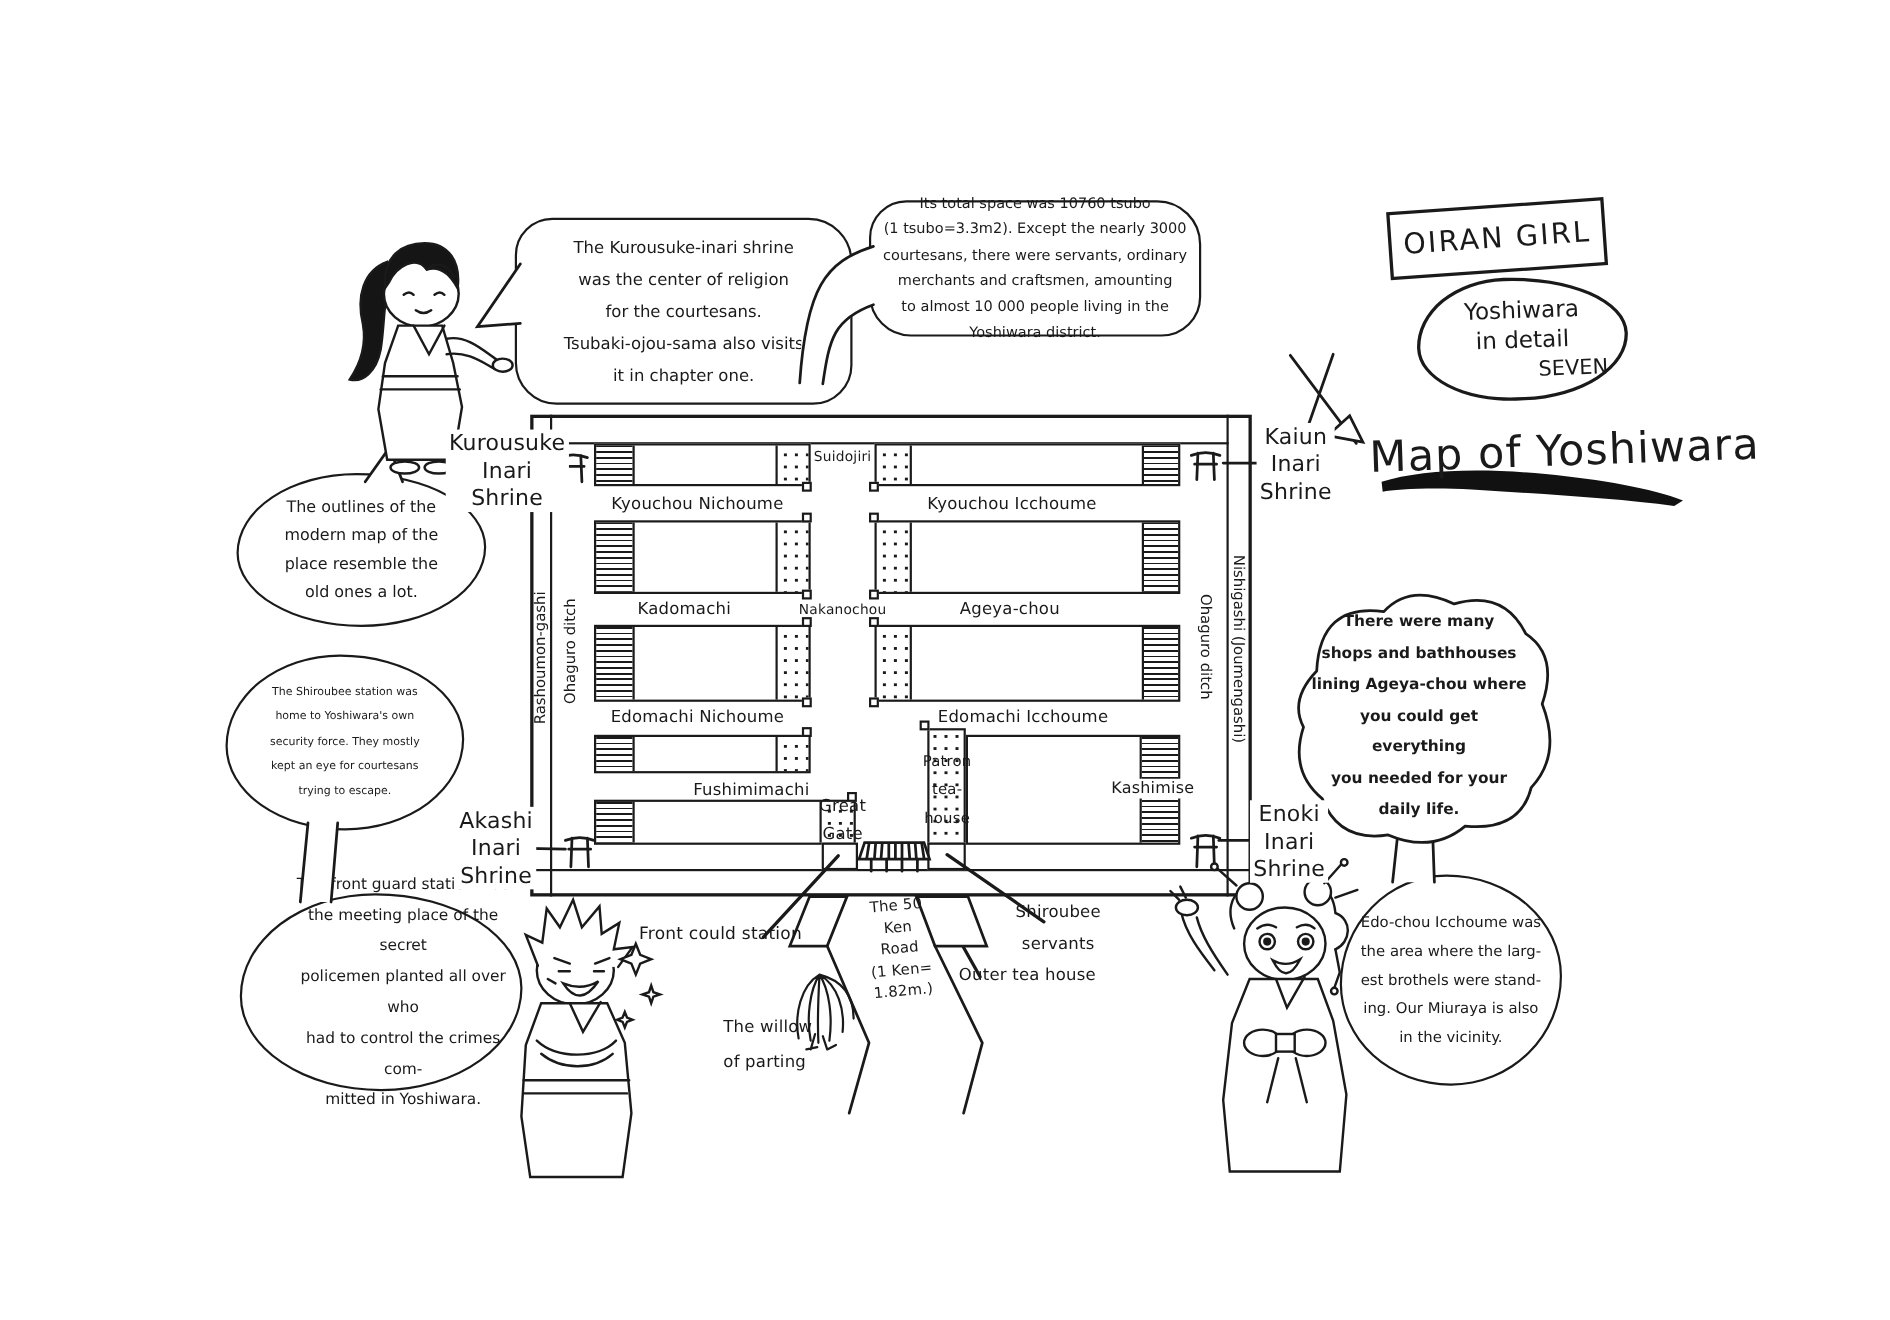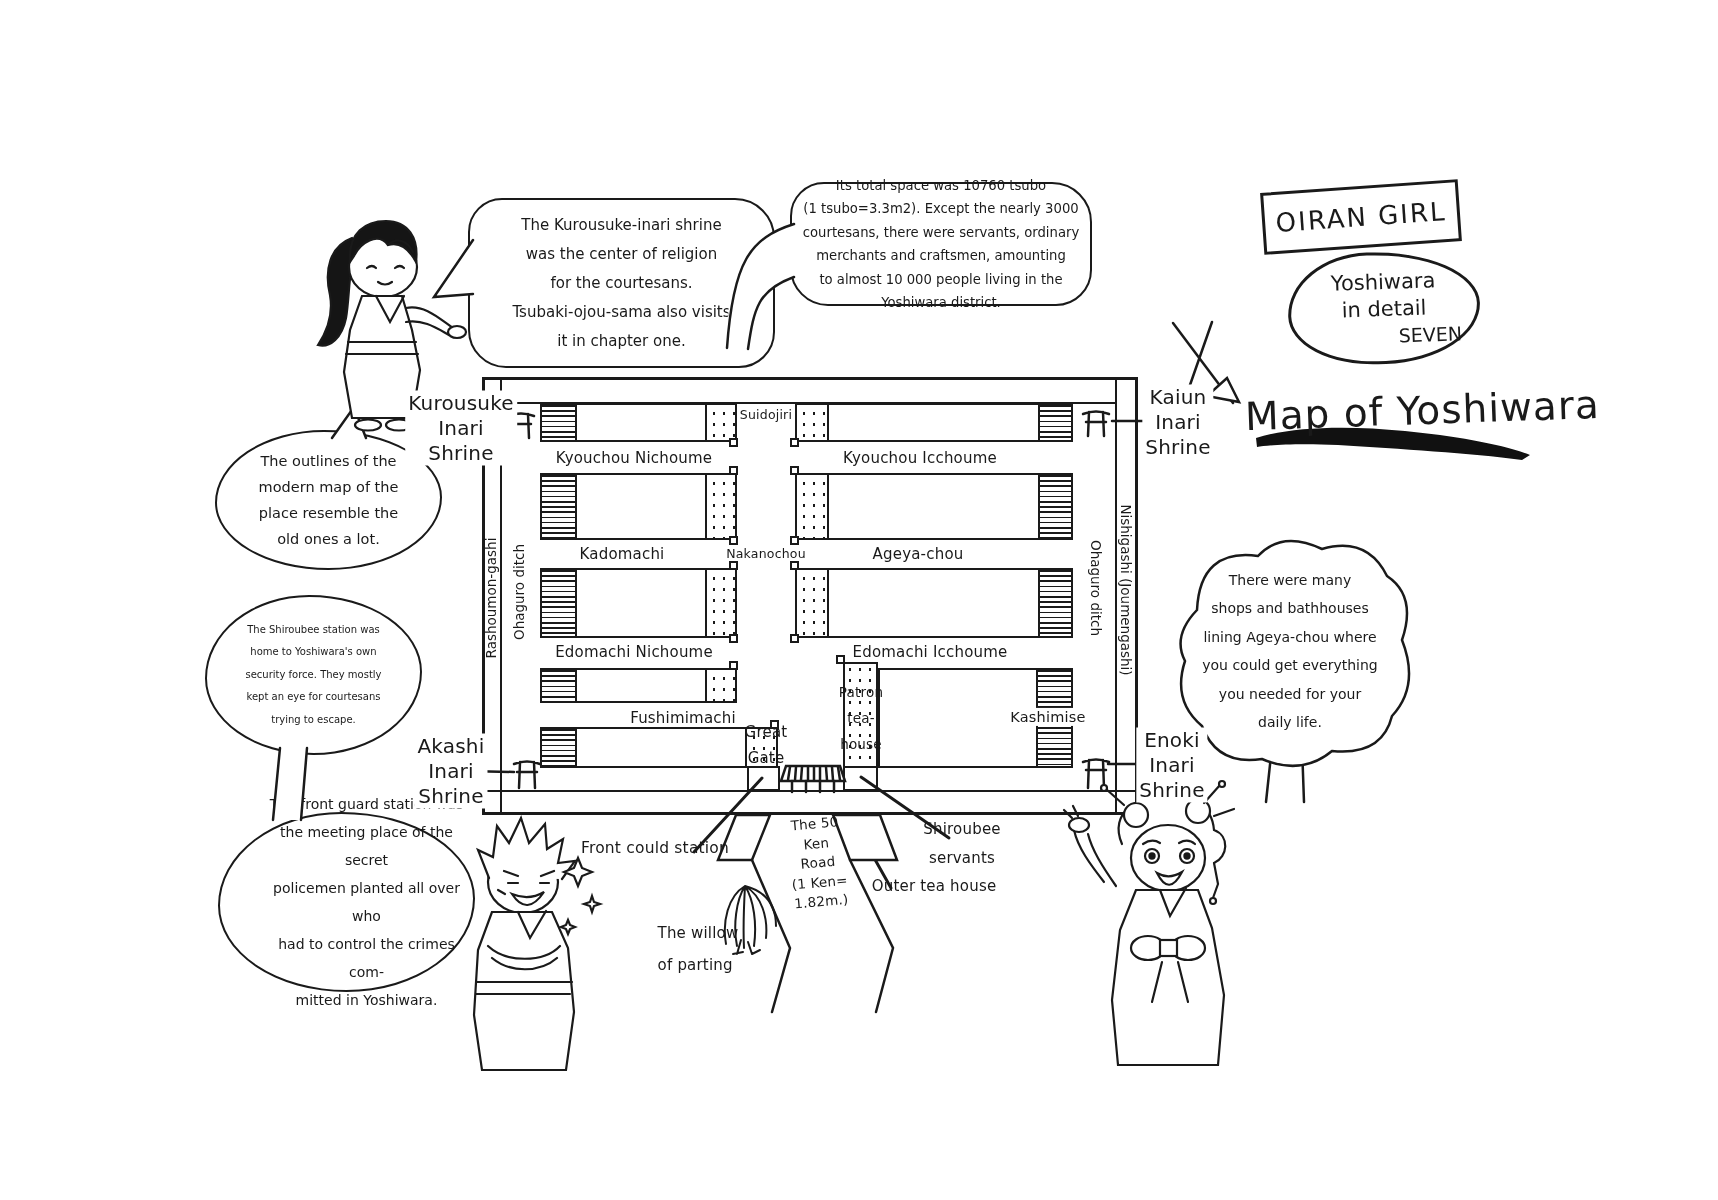--- a/index.html
+++ b/index.html
@@ -43,21 +43,21 @@
   .shrine{font-size:20px;line-height:25px;background:#fff;padding:0 3px;}
   .btext{font-size:14.5px;line-height:27px;}
   .whitebg{background:#fff;padding:0 4px;}
   
   .oiranbox{position:absolute;border:3px solid #1a1a1a;display:flex;align-items:center;justify-content:center;
     transform:rotate(-4deg);font-size:26px;letter-spacing:2px;z-index:6;background:#fff;}
   .detailblob{position:absolute;border:3px solid #1a1a1a;border-radius:42% 58% 50% 46% / 55% 48% 52% 45%;
     transform:rotate(-2deg);z-index:6;background:#fff;text-align:center;padding-top:14px;box-sizing:border-box;}
   .maptitle{position:absolute;font-size:39px;letter-spacing:1px;transform:rotate(-2deg);z-index:6;white-space:nowrap;}
   svg.overlay{position:absolute;left:0;top:0;z-index:5;pointer-events:none;}
-  .z6{z-index:6;}
+  .z6{z-index:6;font-weight:bold;}
 </style>
 </head>
 <body>
 
 <div id="canvas">
 
   <div class="frame" style="left:482px;top:377px;width:656px;height:438px;"></div>
   <div class="vline" style="left:500px;top:377px;height:438px;"></div>
   <div class="vline" style="left:1115px;top:377px;height:438px;"></div>
   <div class="hline" style="left:500px;top:402px;width:617px;"></div>
@@ -209,20 +209,27 @@
 had to control the crimes com-
 mitted in Yoshiwara.</div>
   </div>
 
   <div class="abs z6 pre" style="left:1192px;top:562px;width:196px;height:178px;display:flex;align-items:center;justify-content:center;text-align:center;font-size:14px;line-height:28.5px;">There were many
 shops and bathhouses
 lining Ageya-chou where
 you could get everything
 you needed for your
 daily life.</div>
+  <div class="bubble b-round" style="left:1218px;top:795px;width:202px;height:192px;">
+    <div class="pre" style="font-size:13.5px;line-height:26px;">Edo-chou Icchoume was
+the area where the larg-
+est brothels were stand-
+ing. Our Miuraya is also
+in the vicinity.</div>
+  </div>
 
   <svg class="overlay" width="1718" height="1200" viewBox="0 0 1718 1200">
     <g stroke="#1a1a1a" stroke-width="2.5" fill="none" stroke-linecap="round">
 
       <g>
         <polygon points="473,240 434,297 473,294" fill="#ffffff" stroke="none"></polygon>
         <path d="M473,240 L434,297 L473,294"></path>
       </g>
       <g>
         <polygon points="794,224 731,248 727,348 748,349 753,300 794,277" fill="#ffffff" stroke="none"></polygon>

